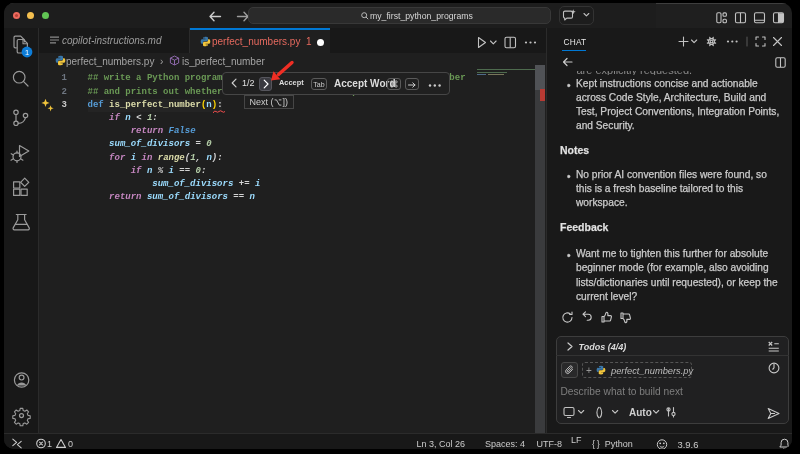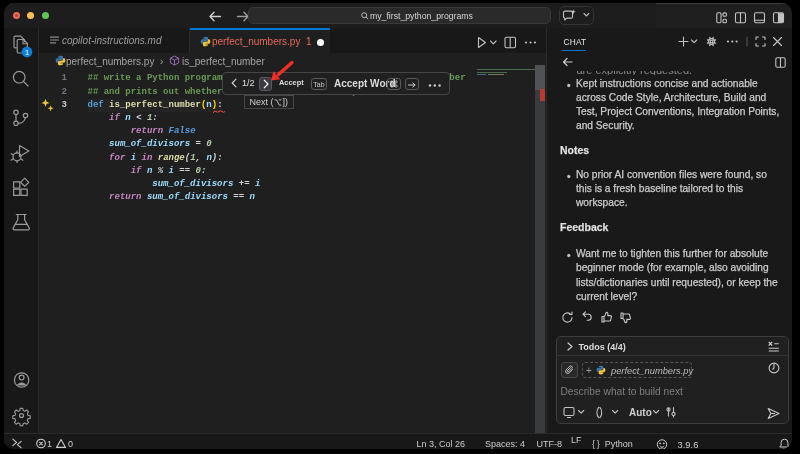--- a/index.html
+++ b/index.html
@@ -223,21 +223,21 @@
       <path d="M41 5.5 h2 v5.5 h-2 z M43 10 h5.6 a1 1 0 0 0 1 -0.8 l0.8 -3.4 a1 1 0 0 0 -1 -1.2 h-2.6 c0.3 -1.6 0.2 -3 -0.9 -3.3 c-0.8 -0.2 -1 0.4 -1.2 1.2 c-0.2 0.9 -1 2.6 -1.7 3z"></path>
       <path d="M62 7.5 h-2 V2 h2 z M62 3 h5.6 a1 1 0 0 1 1 0.8 l0.8 3.4 a1 1 0 0 1 -1 1.2 h-2.6 c0.3 1.6 0.2 3 -0.9 3.3 c-0.8 0.2 -1 -0.4 -1.2 -1.2 c-0.2 -0.9 -1 -2.6 -1.7 -3z"></path>
     </g>
   </svg>
 
   <div class="abs" style="left:551.5px;top:333px;width:233px;height:88px;background:#202021;border:1px solid #3d3d3d;border-radius:5px;"></div>
   <div class="abs" style="left:551.5px;top:333px;width:233px;height:20px;border-bottom:1px solid #333333;"></div>
   <svg class="abs" style="left:561px;top:338.5px;" width="9" height="9" viewBox="0 0 9 9">
     <path d="M3 1 L7 4.5 L3 8" stroke="#cccccc" stroke-width="1.2" fill="none" stroke-linecap="round" stroke-linejoin="round"></path>
   </svg>
-  <div class="abs" style="left:574.5px;top:338.5px;font-size:9px;font-weight:bold;color:#dddddd;">Todos (4/4)</div>
+  <div class="abs" style="left:574.5px;top:338.5px;font-size:9px;font-weight:bold;color:#dddddd;font-style:italic;">Todos (4/4)</div>
   <svg class="abs" style="left:764px;top:337.5px;" width="11" height="11" viewBox="0 0 11 11">
     <g stroke="#c8c8c8" stroke-width="1.15" fill="none">
         <path d="M0.7 1 L4.2 4.5 M4.2 1 L0.7 4.5"></path>
         <path d="M6.3 2.7 H10.8"></path>
         <path d="M0.7 7.2 H10.8 M0.7 10 H10.8"></path>
       </g>
   </svg>
 
   <div class="abs" style="left:557px;top:359px;width:17px;height:16px;border:1px solid #484848;border-radius:3px;background:#29292a;"></div>
   <svg class="abs" style="left:561px;top:362px;" width="9" height="10" viewBox="0 0 9 10">

